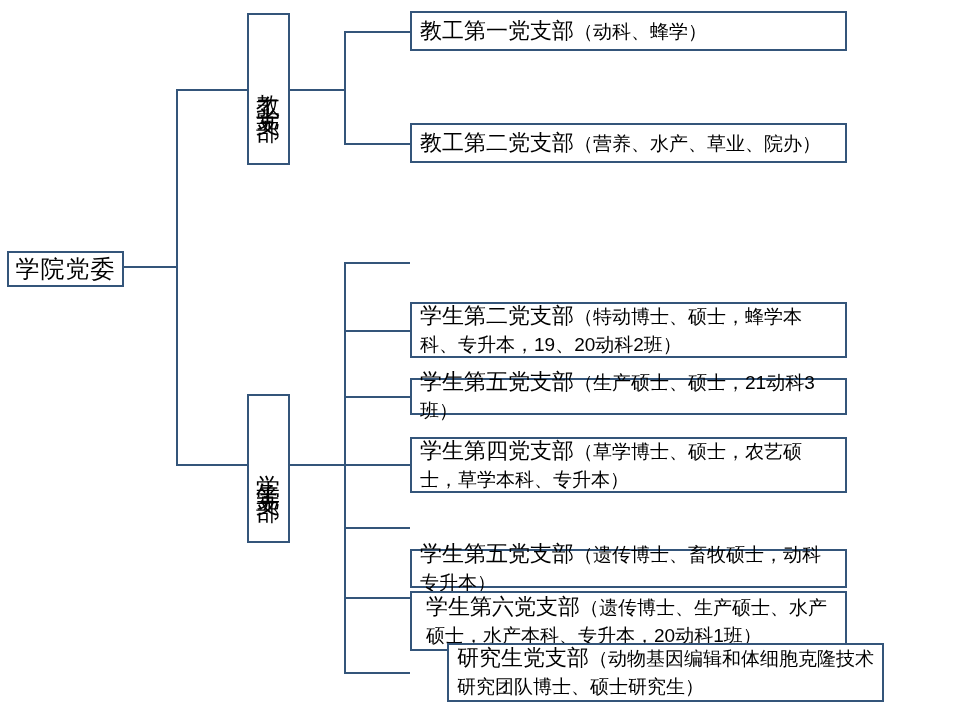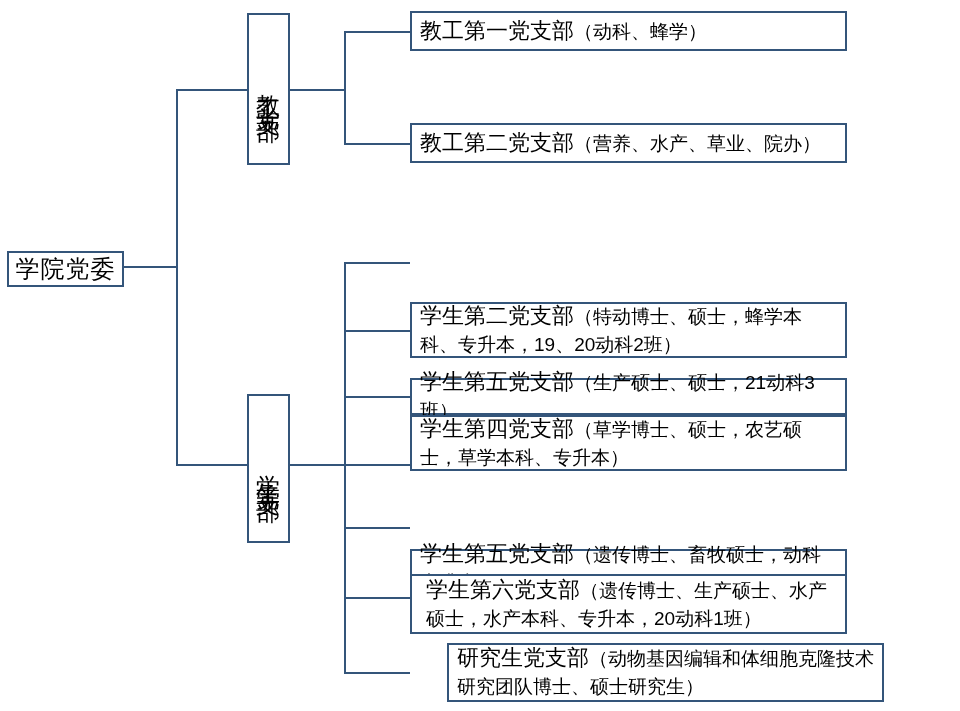--- a/index.html
+++ b/index.html
@@ -98,26 +98,26 @@
   </div>
   <div class="node branch" style="top:123px; height:40px;">
     <div class="txt"><span class="name">教工第二党支部</span><span class="detail">（营养、水产、草业、院办）</span></div>
   </div>
   <div class="node branch" style="top:302px; height:56px;">
     <div class="txt"><span class="name">学生第二党支部</span><span class="detail">（特动博士、硕士，蜂学本科、专升本，19、20动科2班）</span></div>
   </div>
   <div class="node branch" style="top:378px; height:37px;">
     <div class="txt"><span class="name">学生第五党支部</span><span class="detail">（生产硕士、硕士，21动科3班）</span></div>
   </div>
-  <div class="node branch" style="top:415px; height:56px;">
+  <div class="node branch" style="top:437px; height:56px;">
     <div class="txt"><span class="name">学生第四党支部</span><span class="detail">（草学博士、硕士，农艺硕士，草学本科、专升本）</span></div>
   </div>
   <div class="node branch" style="top:508px; height:39px;margin-top:41px;">
     <div class="txt"><span class="name">学生第五党支部</span><span class="detail">（遗传博士、畜牧硕士，动科专升本）</span></div>
   </div>
-  <div class="node branch" style="top:574px; height:60px;padding-left:14px;">
+  <div class="node branch" style="top:591px; height:60px;padding-left:14px;">
     <div class="txt"><span class="name">学生第六党支部</span><span class="detail">（遗传博士、生产硕士、水产硕士，水产本科、专升本，20动科1班）</span></div>
   </div>
   <div class="node branch" style="top:643px; height:59px;margin-left:37px;">
     <div class="txt"><span class="name">研究生党支部</span><span class="detail">（动物基因编辑和体细胞克隆技术研究团队博士、硕士研究生）</span></div>
   </div>
 
 </div>
 
 </body></html>

